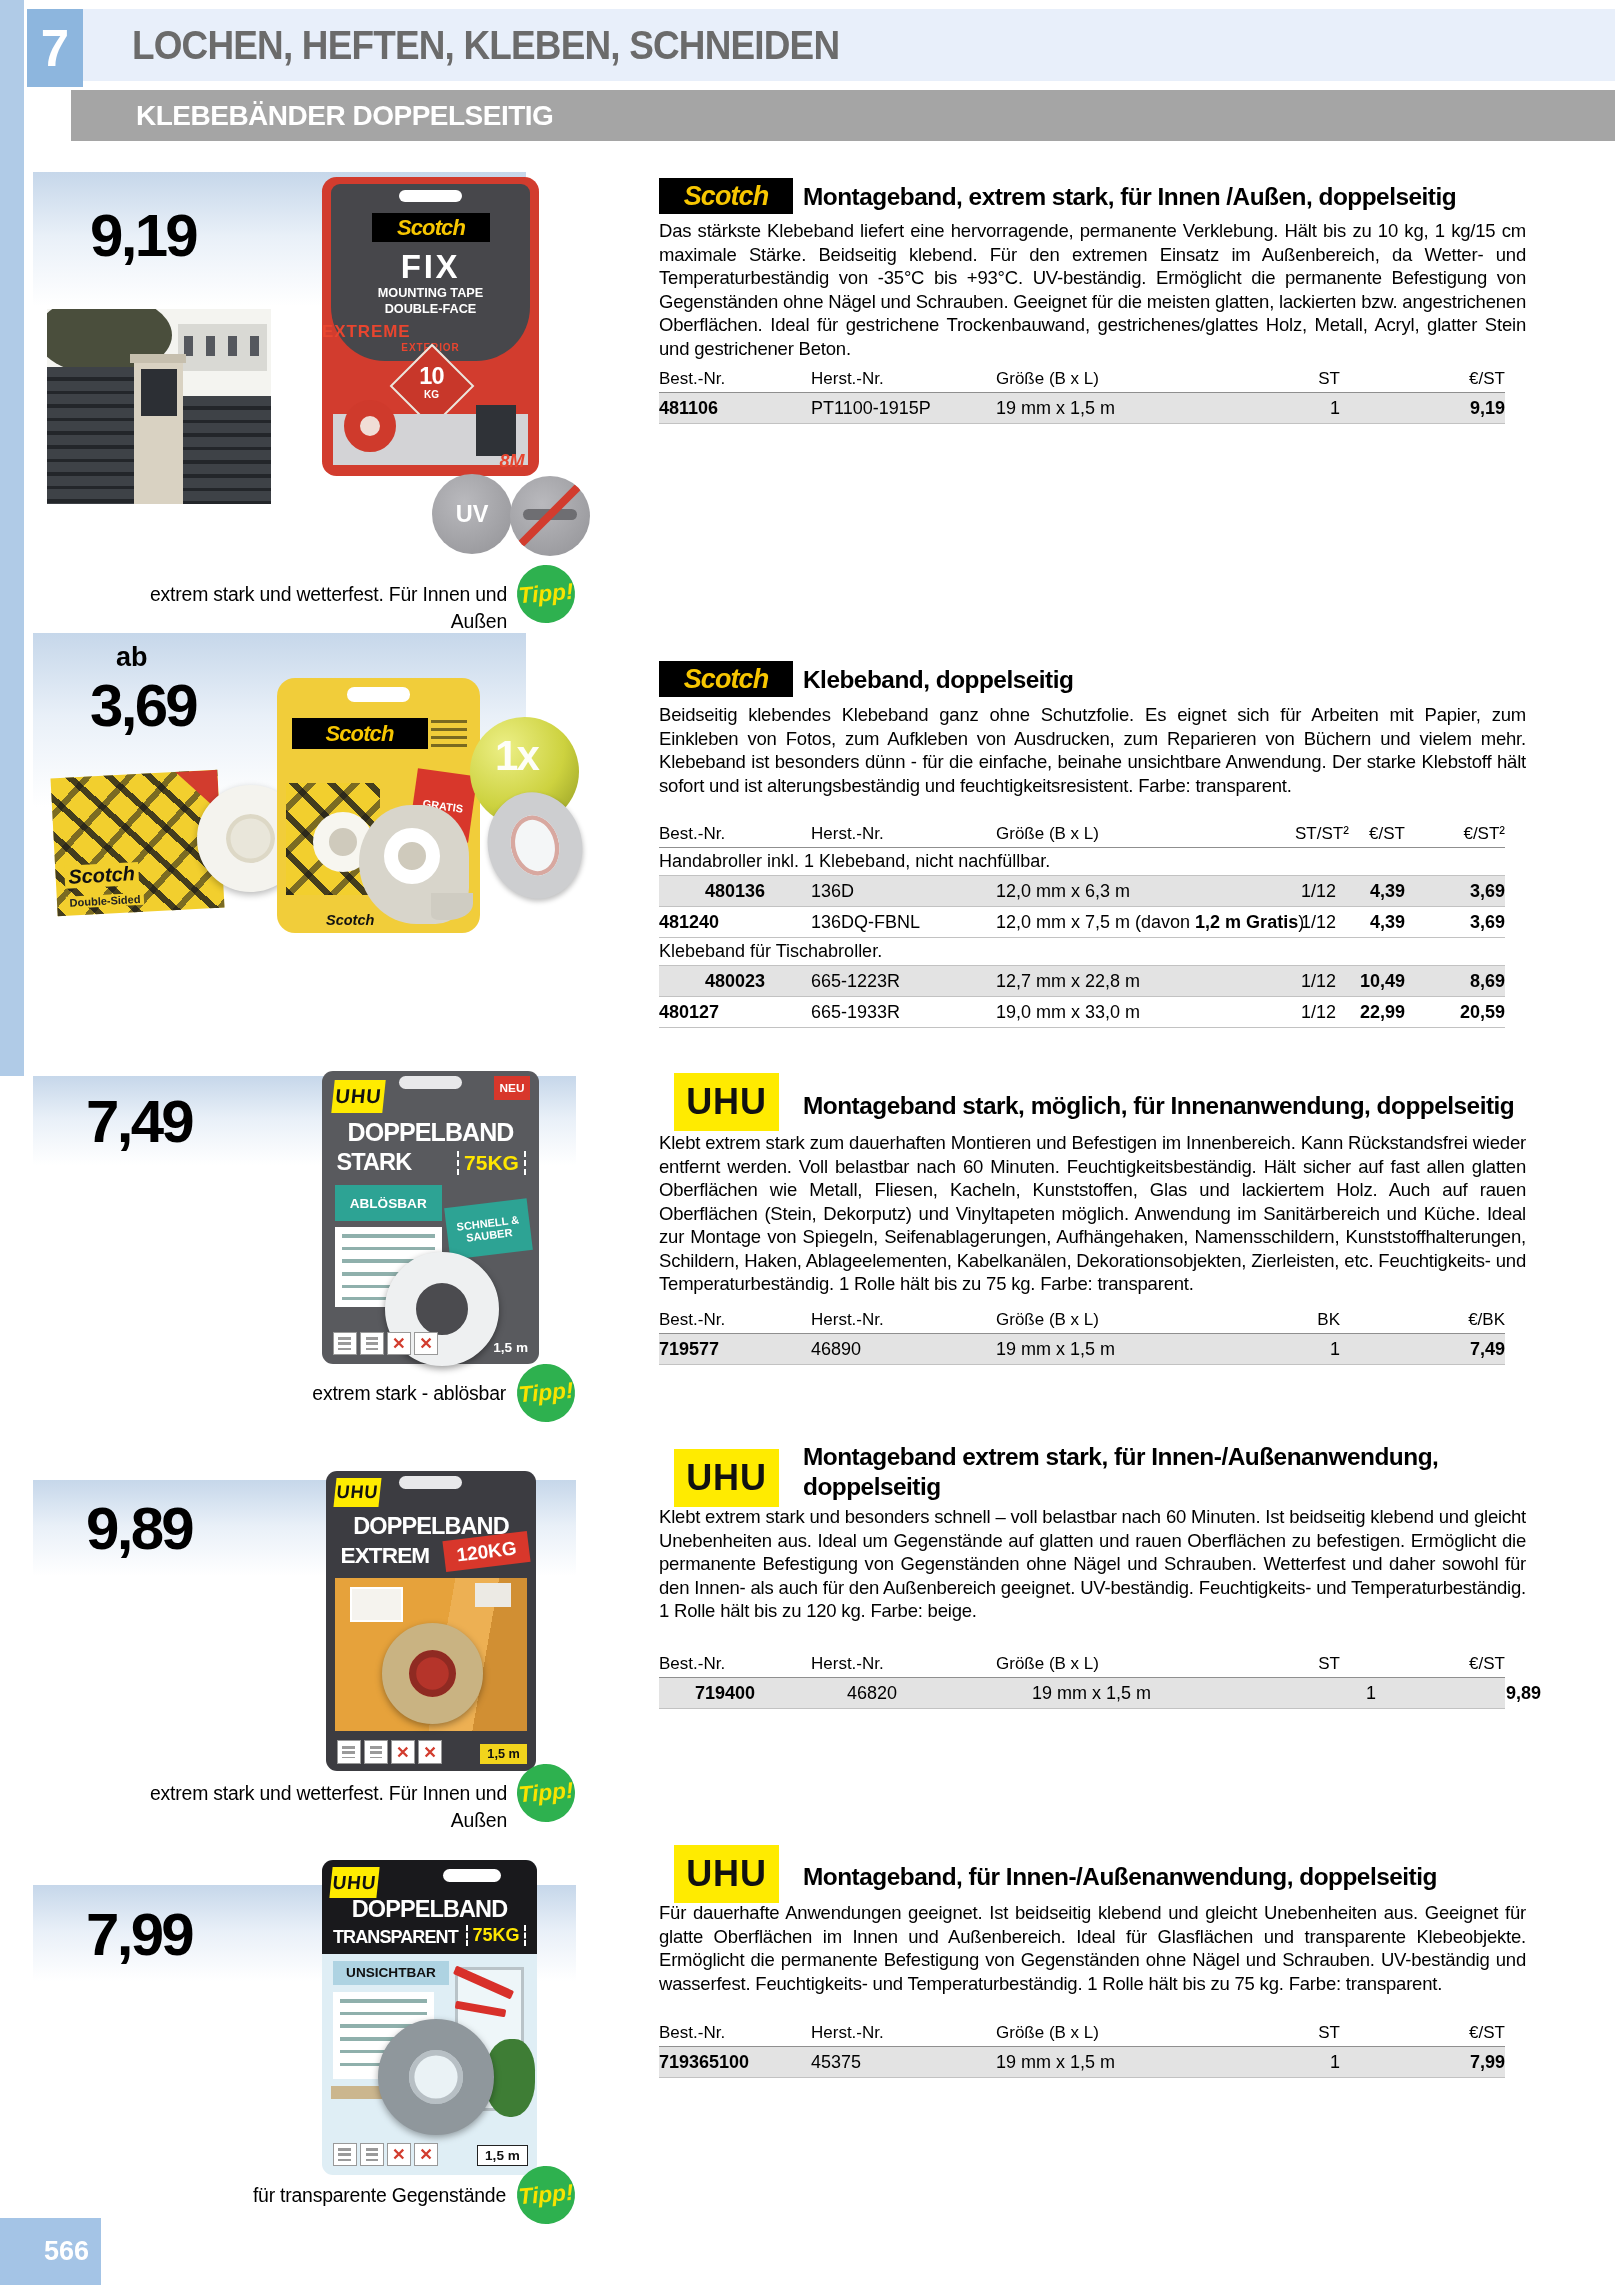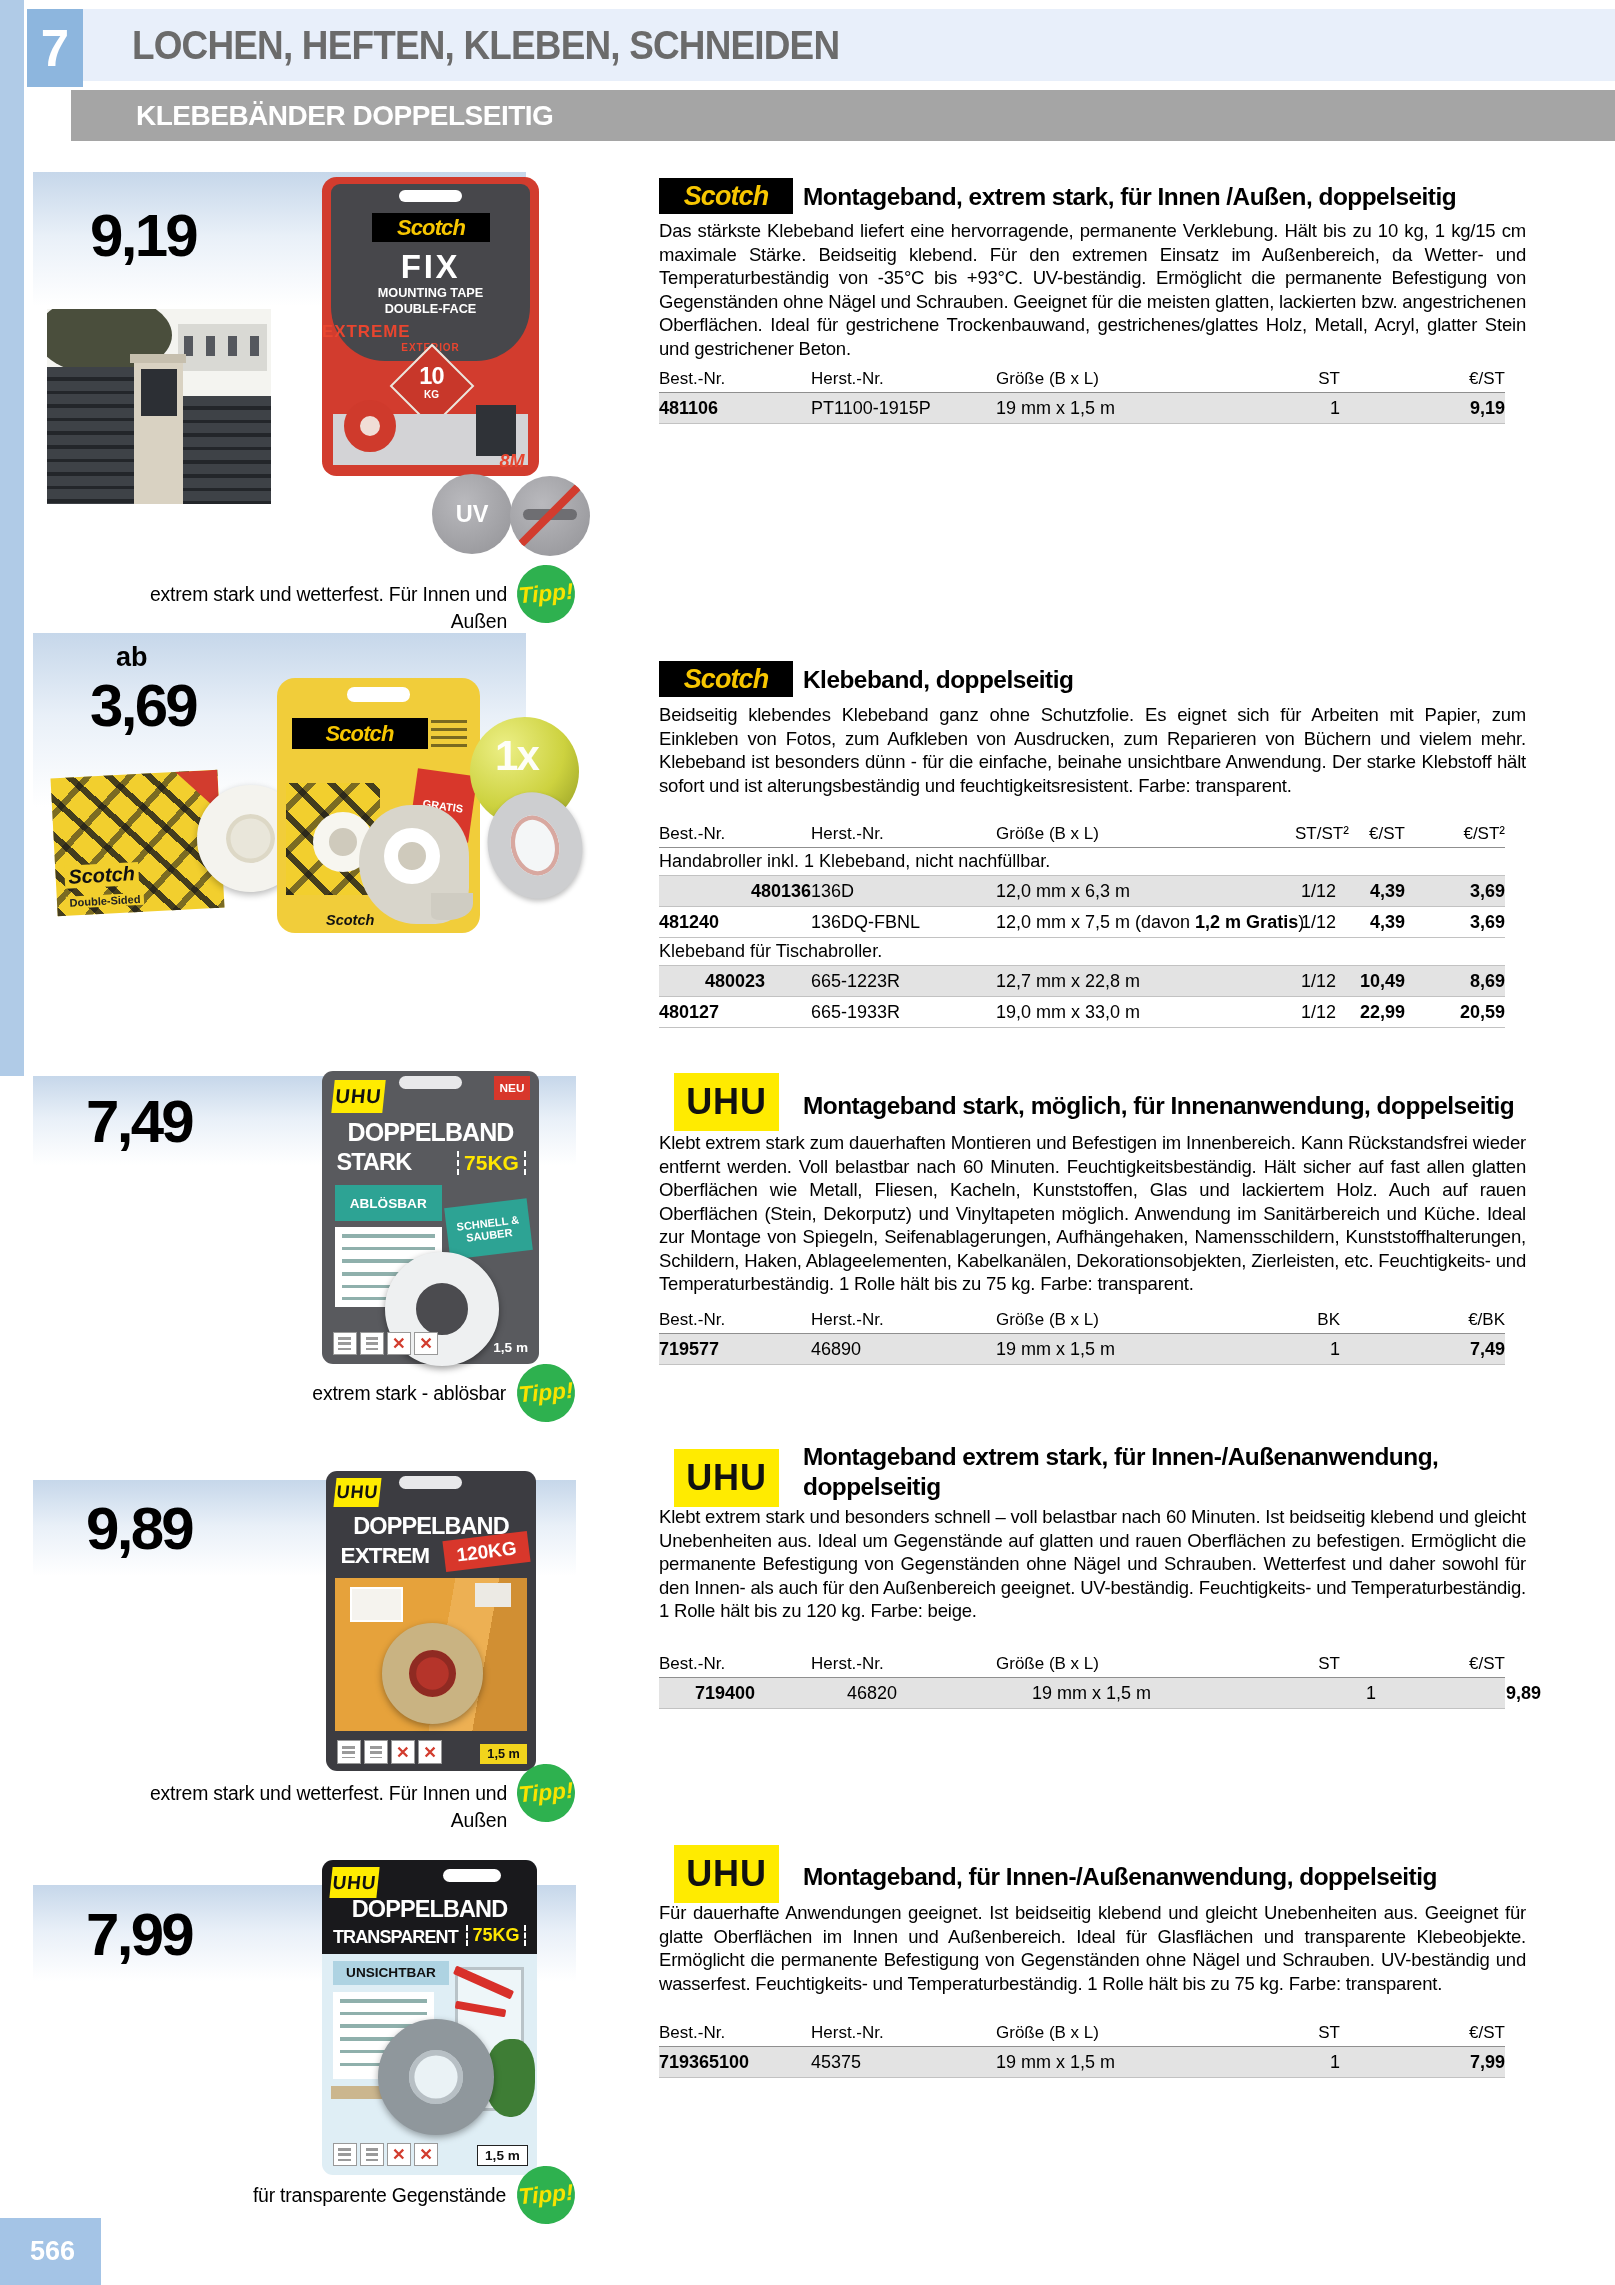--- a/index.html
+++ b/index.html
@@ -10,21 +10,21 @@
   .side-strip{left:0;top:0;width:24.4px;height:1076px;background:#b0cbe7;}
   .title-band{left:57px;top:9px;right:0;height:72px;background:#e8effa;}
   .chapter-tab{left:27px;top:9px;width:56px;height:78px;background:#8db6de;color:#fff;
                font-size:51px;font-weight:700;display:flex;align-items:center;justify-content:center;}
   .page-title{left:132px;top:9px;height:72px;line-height:72px;font-size:41px;font-weight:700;
               color:#6b6b6b;letter-spacing:-0.9px;transform:scaleX(.9);transform-origin:left center;white-space:nowrap;}
   .graybar{left:71px;top:90px;right:0;height:51px;background:#a5a5a5;color:#fff;
            font-size:28px;font-weight:700;line-height:51px;padding-left:65px;
            letter-spacing:-0.5px;transform-origin:left center;}
   .page-num{left:0;top:2218px;width:101px;height:67px;background:#a4c4e6;color:#fff;
-            font-size:27px;font-weight:700;line-height:67px;text-align:right;padding-right:26px;box-sizing:border-box;}
+            font-size:27px;font-weight:700;line-height:67px;text-align:right;padding-right:12px;box-sizing:border-box;}
   
   .brandbox-scotch{background:#000;color:#f7c600;font-style:italic;font-weight:700;
                    display:flex;align-items:center;justify-content:center;letter-spacing:-0.9px;}
   .brandbox-uhu{background:#ffeb00;color:#111;font-weight:700;display:flex;align-items:center;
                 justify-content:center;letter-spacing:0.9px;}
   .ptitle{font-weight:700;font-size:24.4px;line-height:30px;letter-spacing:-0.5px;white-space:nowrap;}
   .ptitle.wrap{white-space:normal;width:688px;}
   .pdesc{width:867px;font-size:18.5px;line-height:23.5px;text-align:justify;letter-spacing:-0.2px;}
   
   .ptable{width:846px;font-size:18px;}
@@ -163,21 +163,21 @@
         <div class="t-c" style="text-align: left;">Herst.-Nr.</div>
         <div class="t-c" style="text-align: left;">Größe (B x L)</div>
         <div class="t-c" style="text-align: right;">ST/ST²</div>
         <div class="t-c" style="text-align: right;">€/ST</div>
         <div class="t-c" style="text-align: right;">€/ST²</div>
       </div>
       <div class="t-row t-section" style="grid-template-columns: 1fr;">
         <div class="t-c">Handabroller inkl. 1 Klebeband, nicht nachfüllbar.</div>
       </div>
       <div class="t-row t-data t-shade" style="grid-template-columns: 152px 185px 299px 41px 69px 100px;">
-        <div class="t-c c0" style="text-align: right;">480136</div>
+        <div class="t-c c0" style="text-align: center;">480136</div>
         <div class="t-c" style="text-align: left;">136D</div>
         <div class="t-c" style="text-align: left;">12,0 mm x 6,3 m</div>
         <div class="t-c" style="text-align: right;">1/12</div>
         <div class="t-c" style="font-weight: 700; text-align: right;">4,39</div>
         <div class="t-c" style="font-weight: 700; text-align: right;">3,69</div>
       </div>
       <div class="t-row t-data" style="grid-template-columns: 152px 185px 299px 41px 69px 100px;">
         <div class="t-c c0" style="text-align: left;">481240</div>
         <div class="t-c" style="text-align: left;">136DQ-FBNL</div>
         <div class="t-c" style="text-align: left;"><span>12,0 mm x 7,5 m (davon </span><span style="font-weight: 700;">1,2 m Gratis</span><span>)</span></div>

